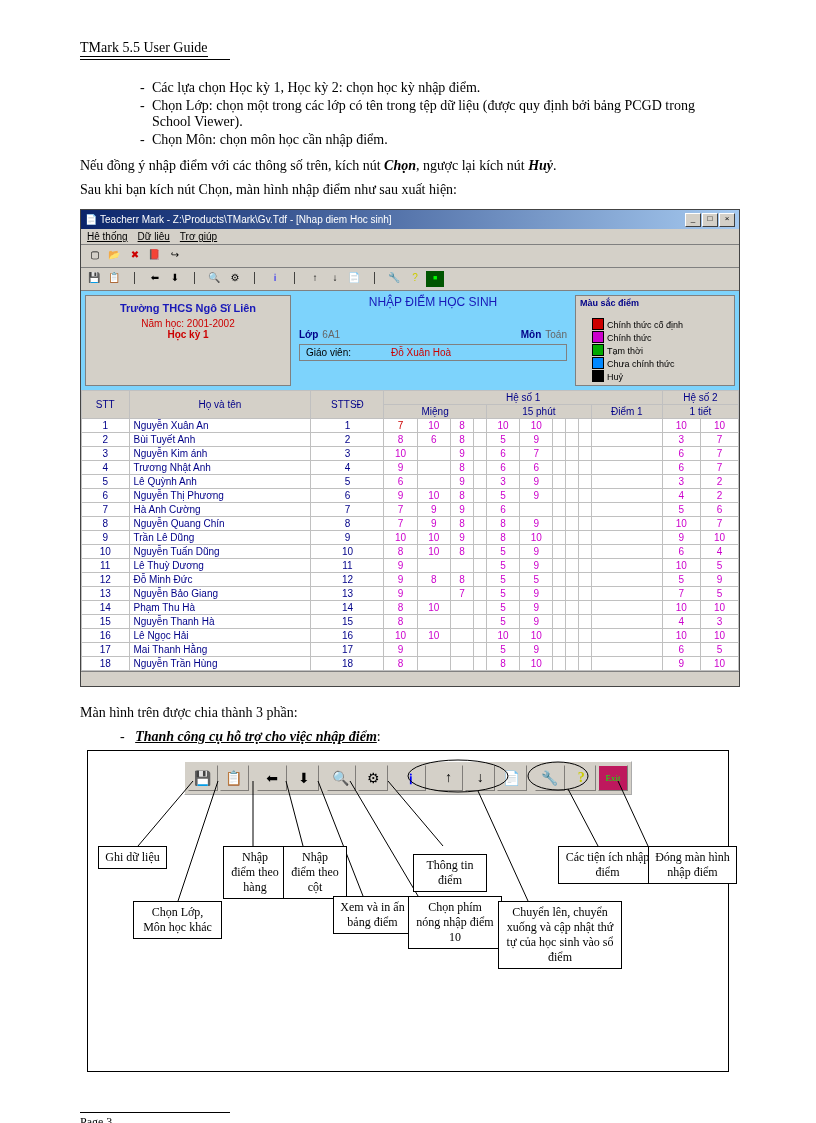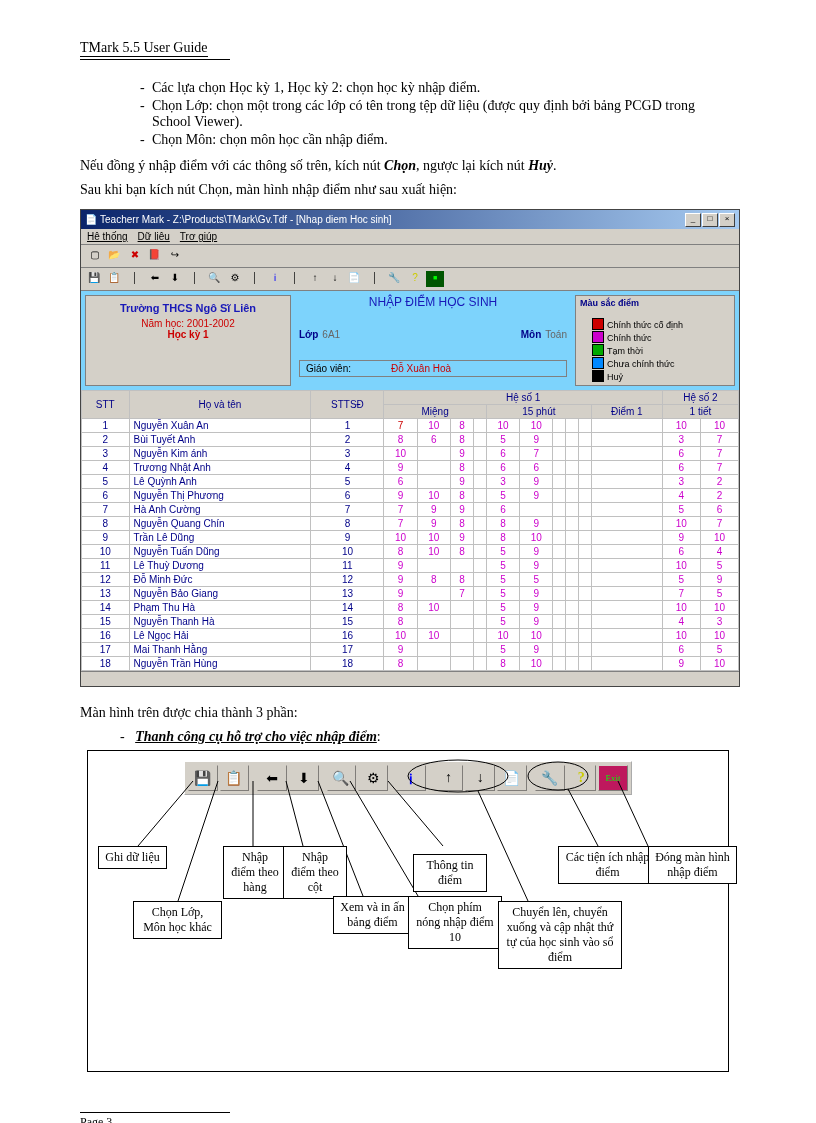--- a/index.html
+++ b/index.html
@@ -19,21 +19,21 @@
 .toolbar .tbtn{display:inline-block;width:18px;height:16px;border:1px solid #d4d0c8;margin:0;text-align:center;line-height:14px;font-size:10px;vertical-align:middle}
 .hdrbox{display:flex;padding:4px;background:#7dd3fc}
 .left-box{border:1px solid #808080;padding:6px 12px;width:180px;text-align:center;background:#d4d0c8}
 .left-box .school{color:#1818b8;font-weight:bold;font-size:11px}
 .left-box .year{color:#c00;font-size:10px;margin-top:4px}
 .left-box .sem{color:#c00;font-weight:bold;font-size:10px}
 .mid-box{flex:1;padding:0 8px}
 .mid-box .title{color:#1818b8;font-weight:normal;font-size:12px;text-align:center}
 .mid-box .row{display:flex;font-size:10px;margin-top:20px;color:#008}
 .mid-box .row .lbl{font-weight:bold;margin-right:4px}
-.mid-box .gv-row{border:1px solid #808080;padding:2px 6px;margin-top:20px;display:flex}
+.mid-box .gv-row{border:1px solid #808080;padding:2px 6px;margin-top:4px;display:flex}
 .mid-box .gv-row .v{color:#c00;font-weight:normal;margin-left:40px}
 .legend{width:150px;border:1px solid #808080;padding:2px 4px;font-size:9px;background:#d4d0c8}
 .legend .lh{font-weight:bold;color:#008;margin-bottom:10px}
 .legend .li{display:flex;align-items:flex-end;margin:1px 12px}
 .legend .sw{width:10px;height:10px;margin-right:3px;border:1px solid #000}
 .tbl-wrap{background:#fff;overflow:auto}
 table.grid{border-collapse:collapse;font-size:10px;width:100%}
 table.grid th,table.grid td{border:1px solid #c0c0c0;padding:1px 3px;text-align:center;white-space:nowrap}
 table.grid th{background:#d4d0c8;color:#008;font-weight:normal}
 table.grid td.name{text-align:left;padding-left:4px}

